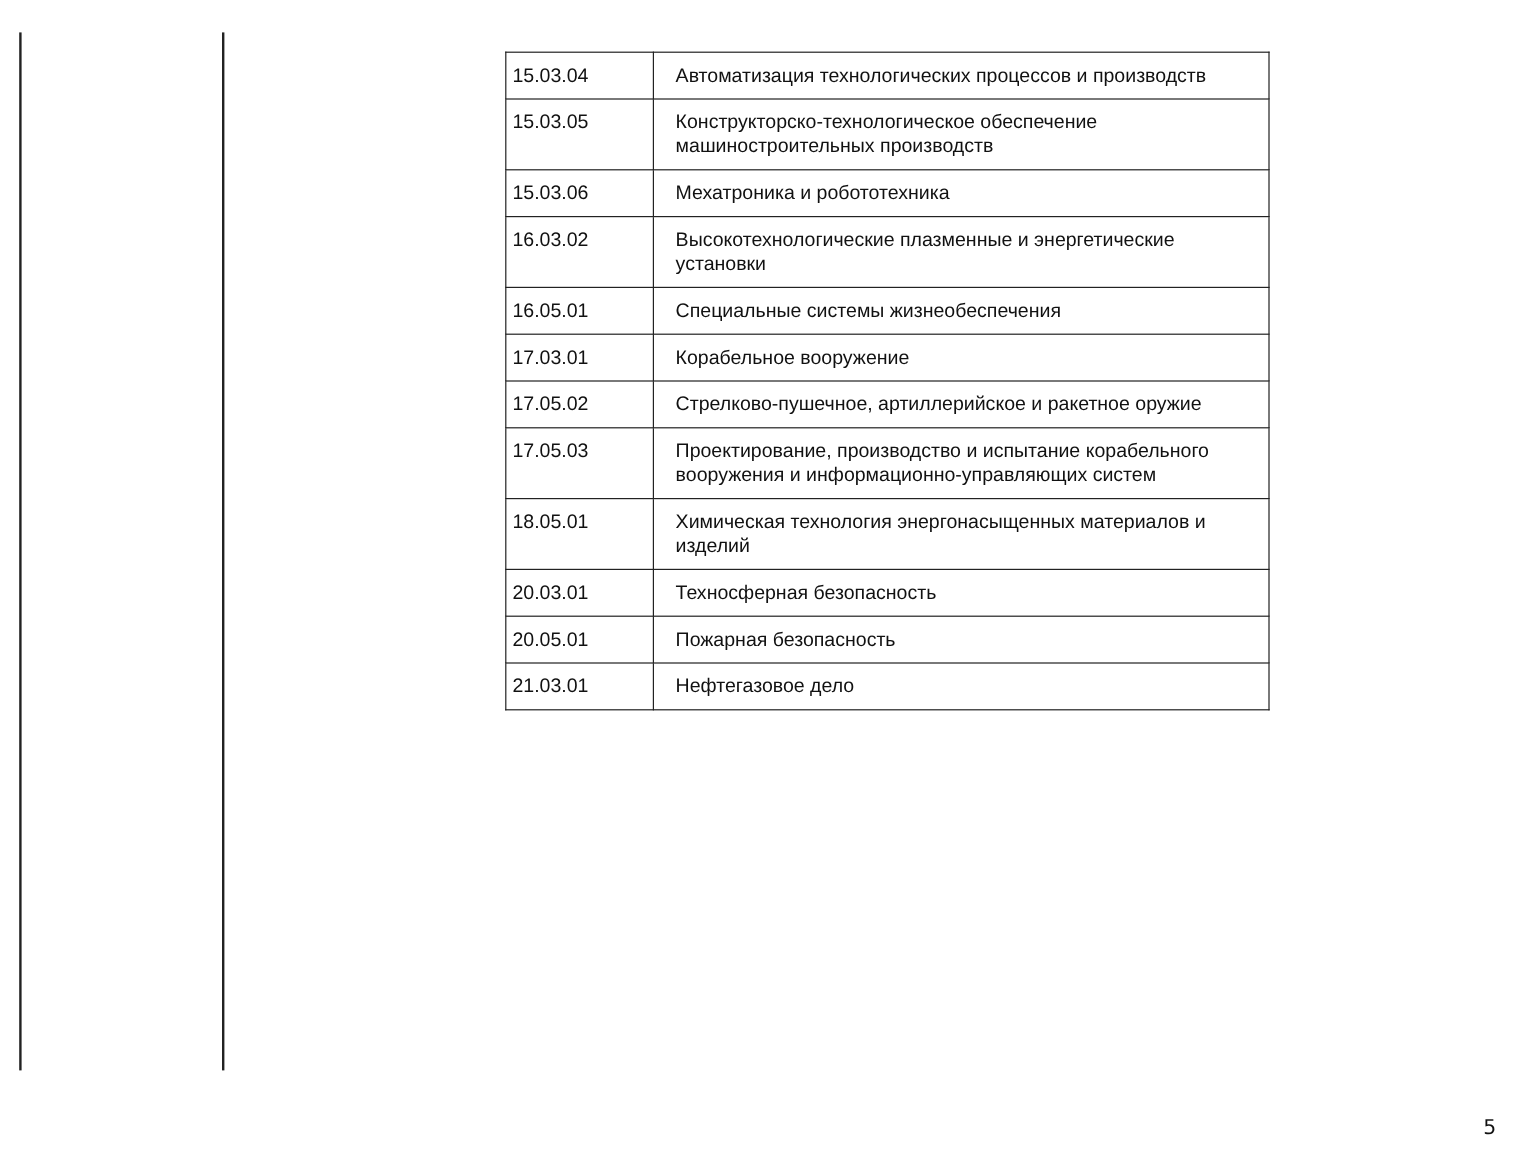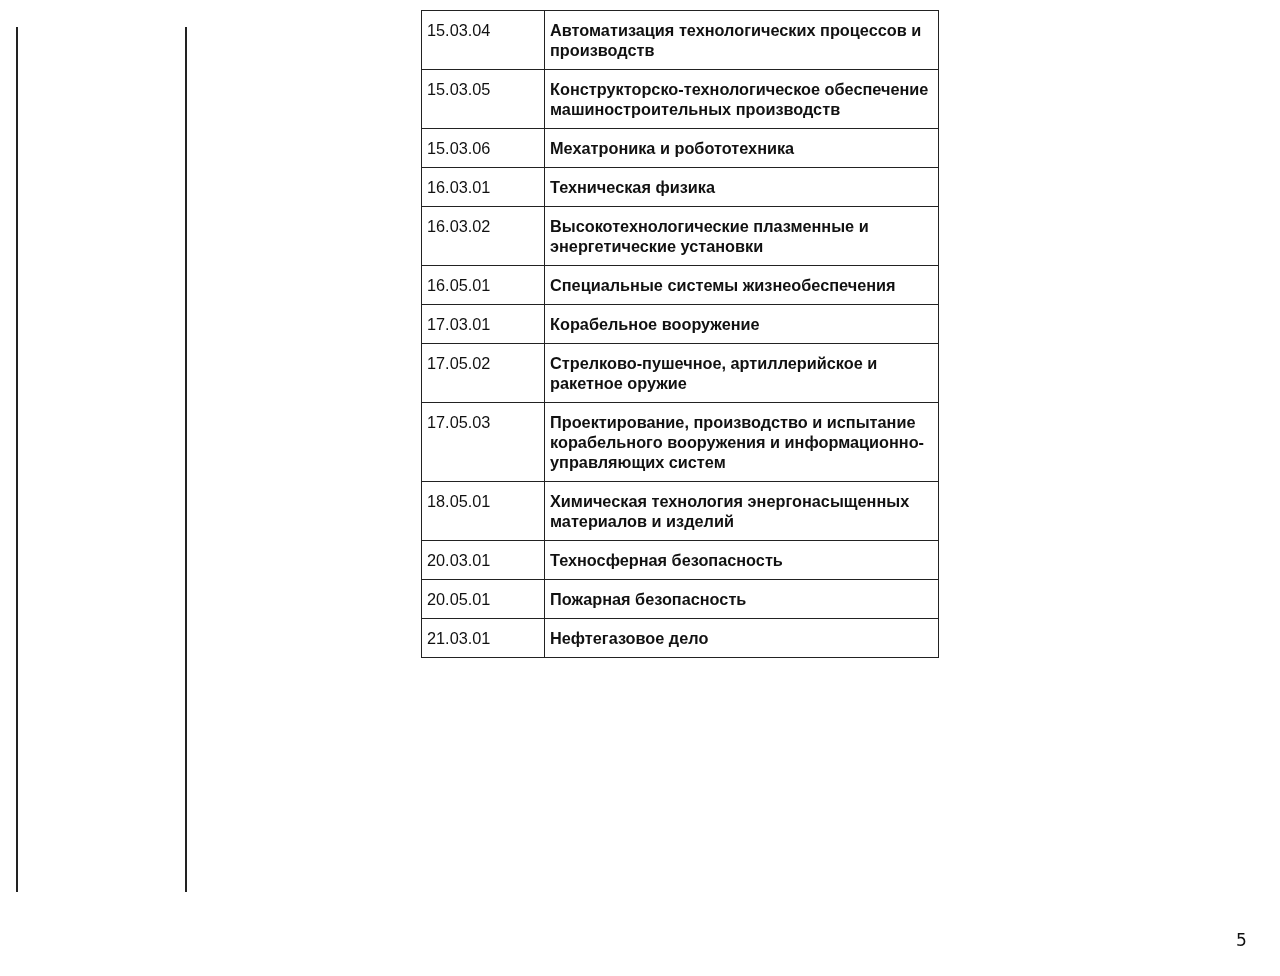--- a/index.html
+++ b/index.html
@@ -1,25 +1,25 @@
 <!DOCTYPE html>
 <html><head>
 <meta charset="utf-8">
 <style>
   html, body { margin: 0; padding: 0; background: #ffffff; }
   body { width: 1280px; height: 976px; position: relative; overflow: hidden;
          font-family: "Liberation Sans", sans-serif; color: #111; }
   .vline { position: absolute; top: 27px; height: 865px; width: 2px; background: #222; }
   .vline.l1 { left: 16px; }
   .vline.l2 { left: 185px; }
-  table.spec { position: absolute; left: 421px; top: 10px; width: 518px;
+  table.spec { position: absolute; left: 421px; top: 43px; width: 637px;
                border-collapse: collapse; font-size: 16.3px; line-height: 20px; border-radius: 29px; }
   table.spec td { border: 1.5px solid #222; padding: 9px 5px 9px 5px; vertical-align: top; }
   table.spec td.code { width: 112px; padding-left: 5px; }
-  table.spec td.name { padding-left: 5px; font-weight: bold; }
+  table.spec td.name { padding-left: 18px; }
   tr.h1 td { height: 20px; }
   tr.h2 td { height: 40px; }
   .page-num { position: absolute; left: 1236px; top: 930px; font-size: 17px;
               font-family: "DejaVu Sans", sans-serif; }
 </style>
 </head>
 <body>
 
 <div class="vline l1"></div>
 <div class="vline l2"></div>
@@ -30,24 +30,20 @@
         <td class="code">15.03.04</td>
         <td class="name">Автоматизация технологических процессов и производств</td>
       </tr>
       <tr class="h2">
         <td class="code">15.03.05</td>
         <td class="name">Конструкторско-технологическое обеспечение машиностроительных производств</td>
       </tr>
       <tr class="h1">
         <td class="code">15.03.06</td>
         <td class="name">Мехатроника и робототехника</td>
-      </tr>
-      <tr class="h1">
-        <td class="code">16.03.01</td>
-        <td class="name">Техническая физика</td>
       </tr>
       <tr class="h2">
         <td class="code">16.03.02</td>
         <td class="name">Высокотехнологические плазменные и энергетические установки</td>
       </tr>
       <tr class="h1">
         <td class="code">16.05.01</td>
         <td class="name">Специальные системы жизнеобеспечения</td>
       </tr>
       <tr class="h1">

